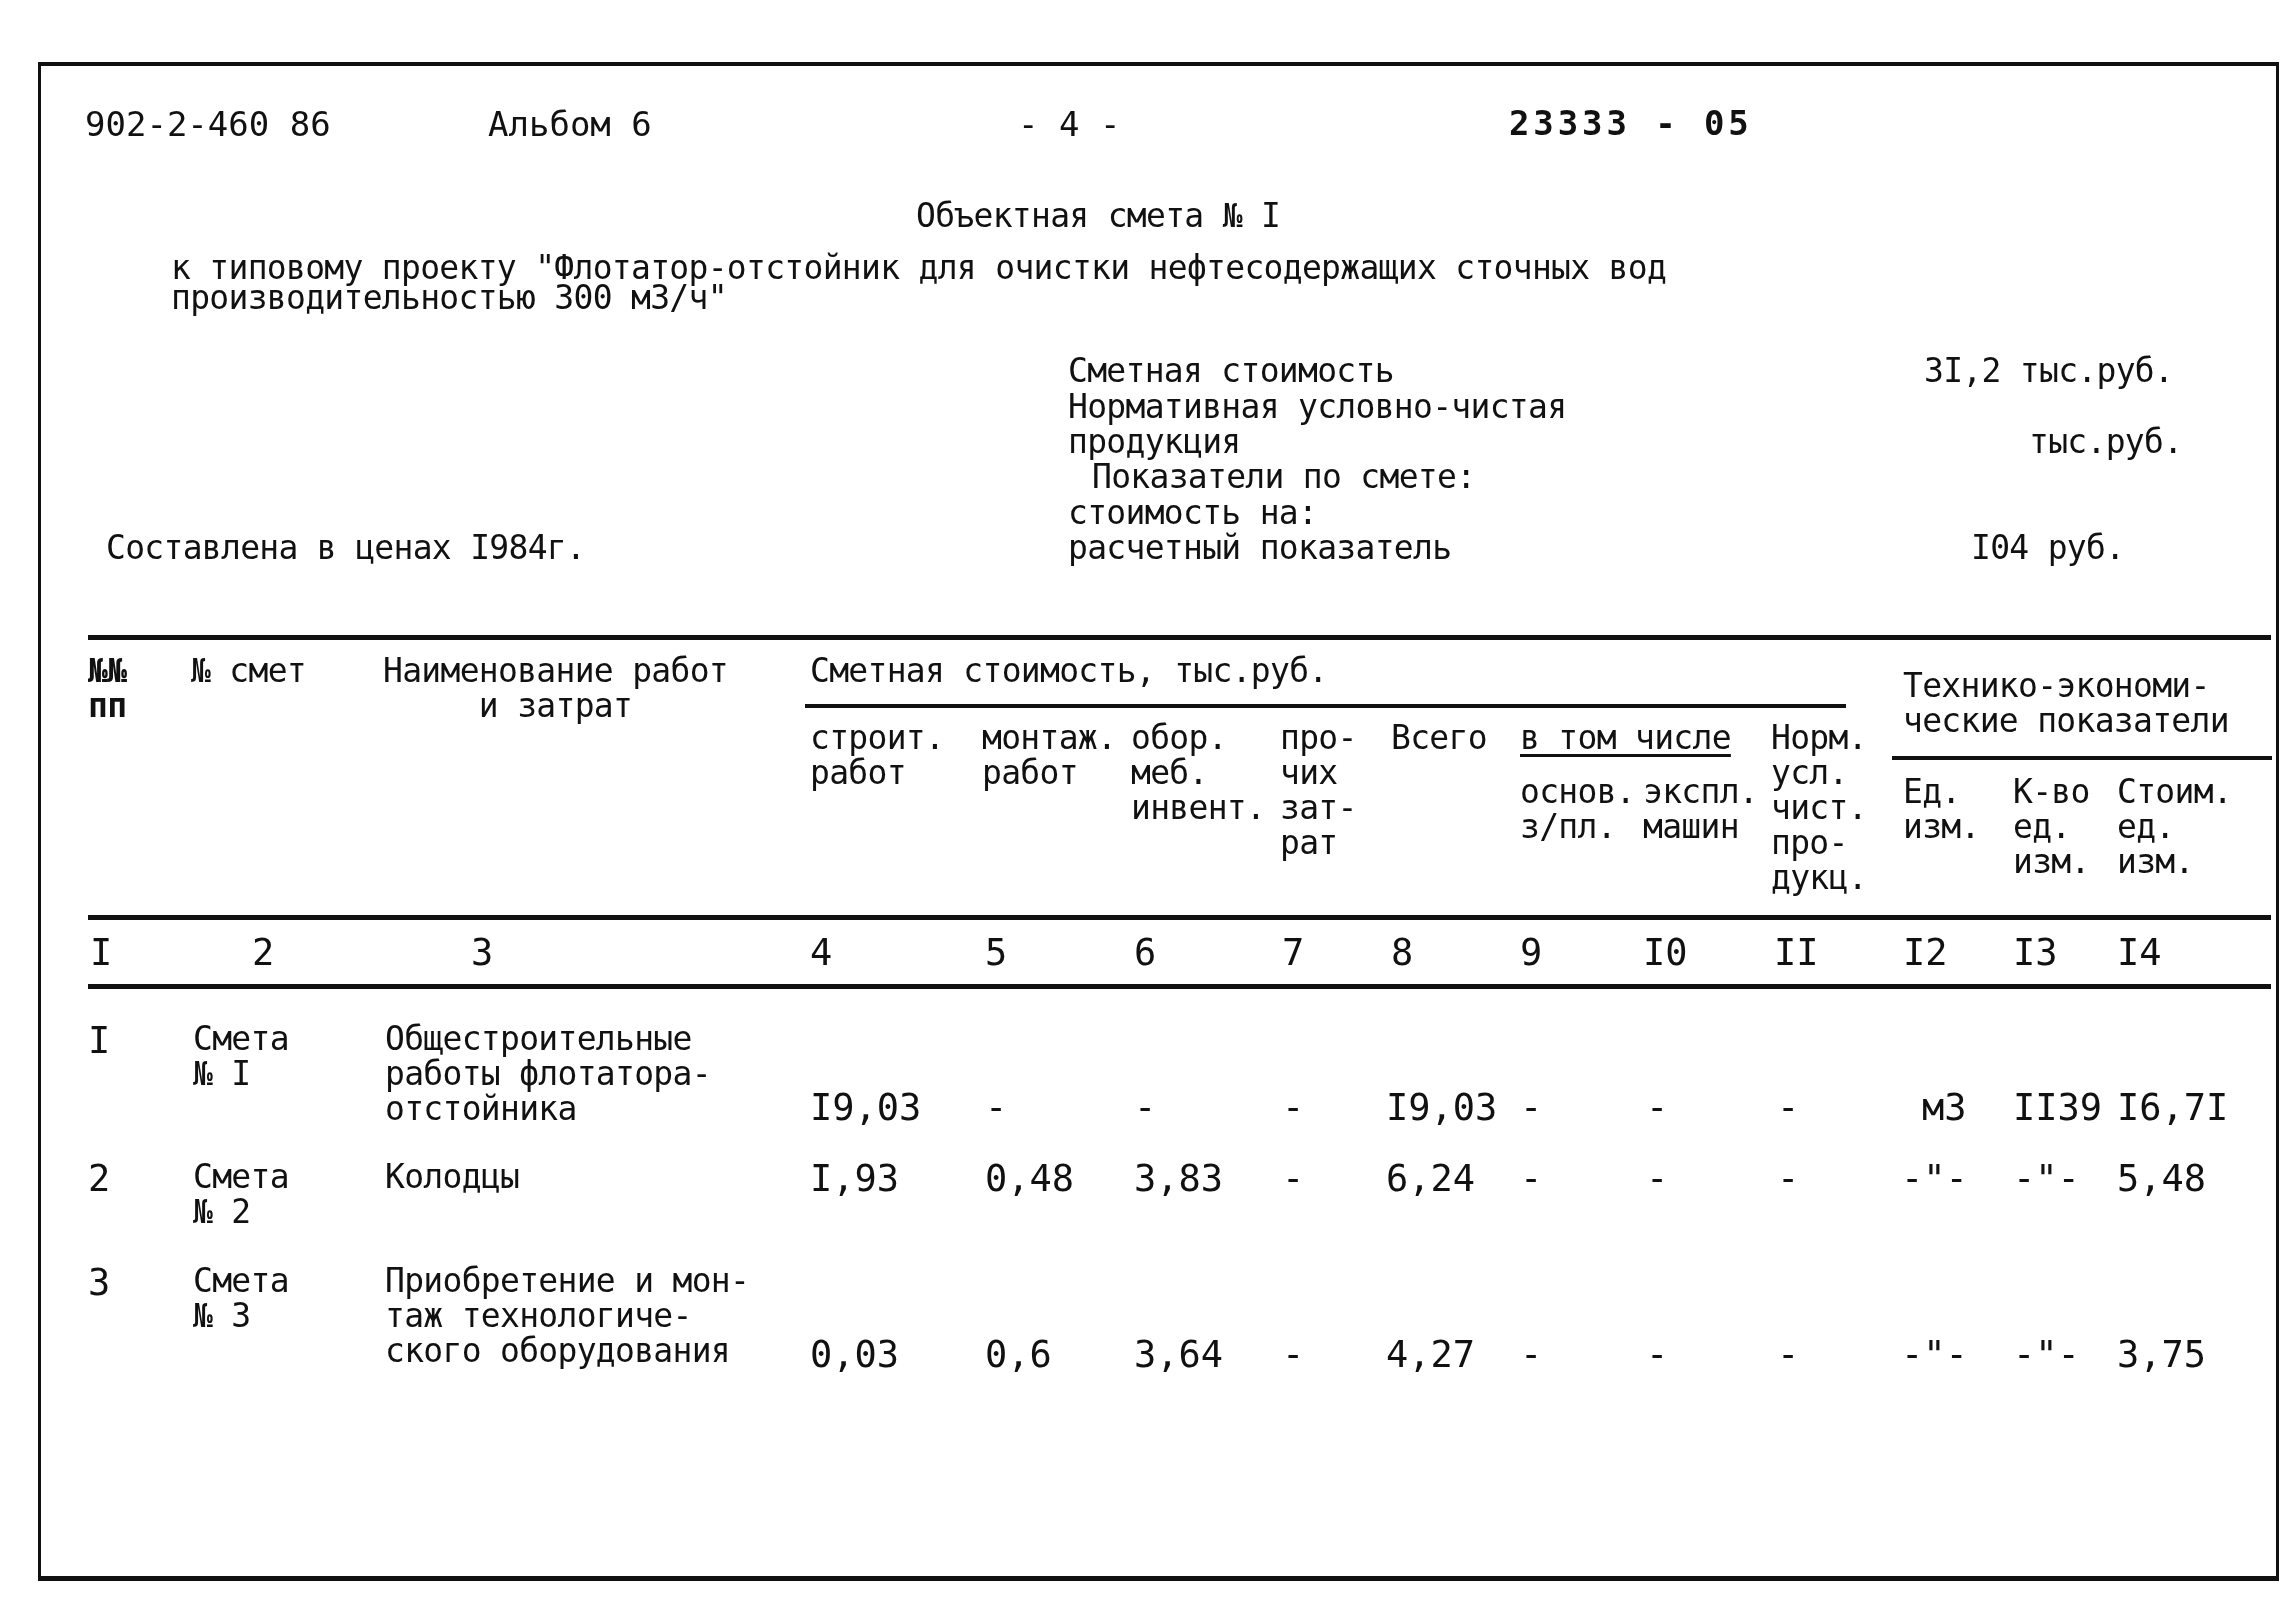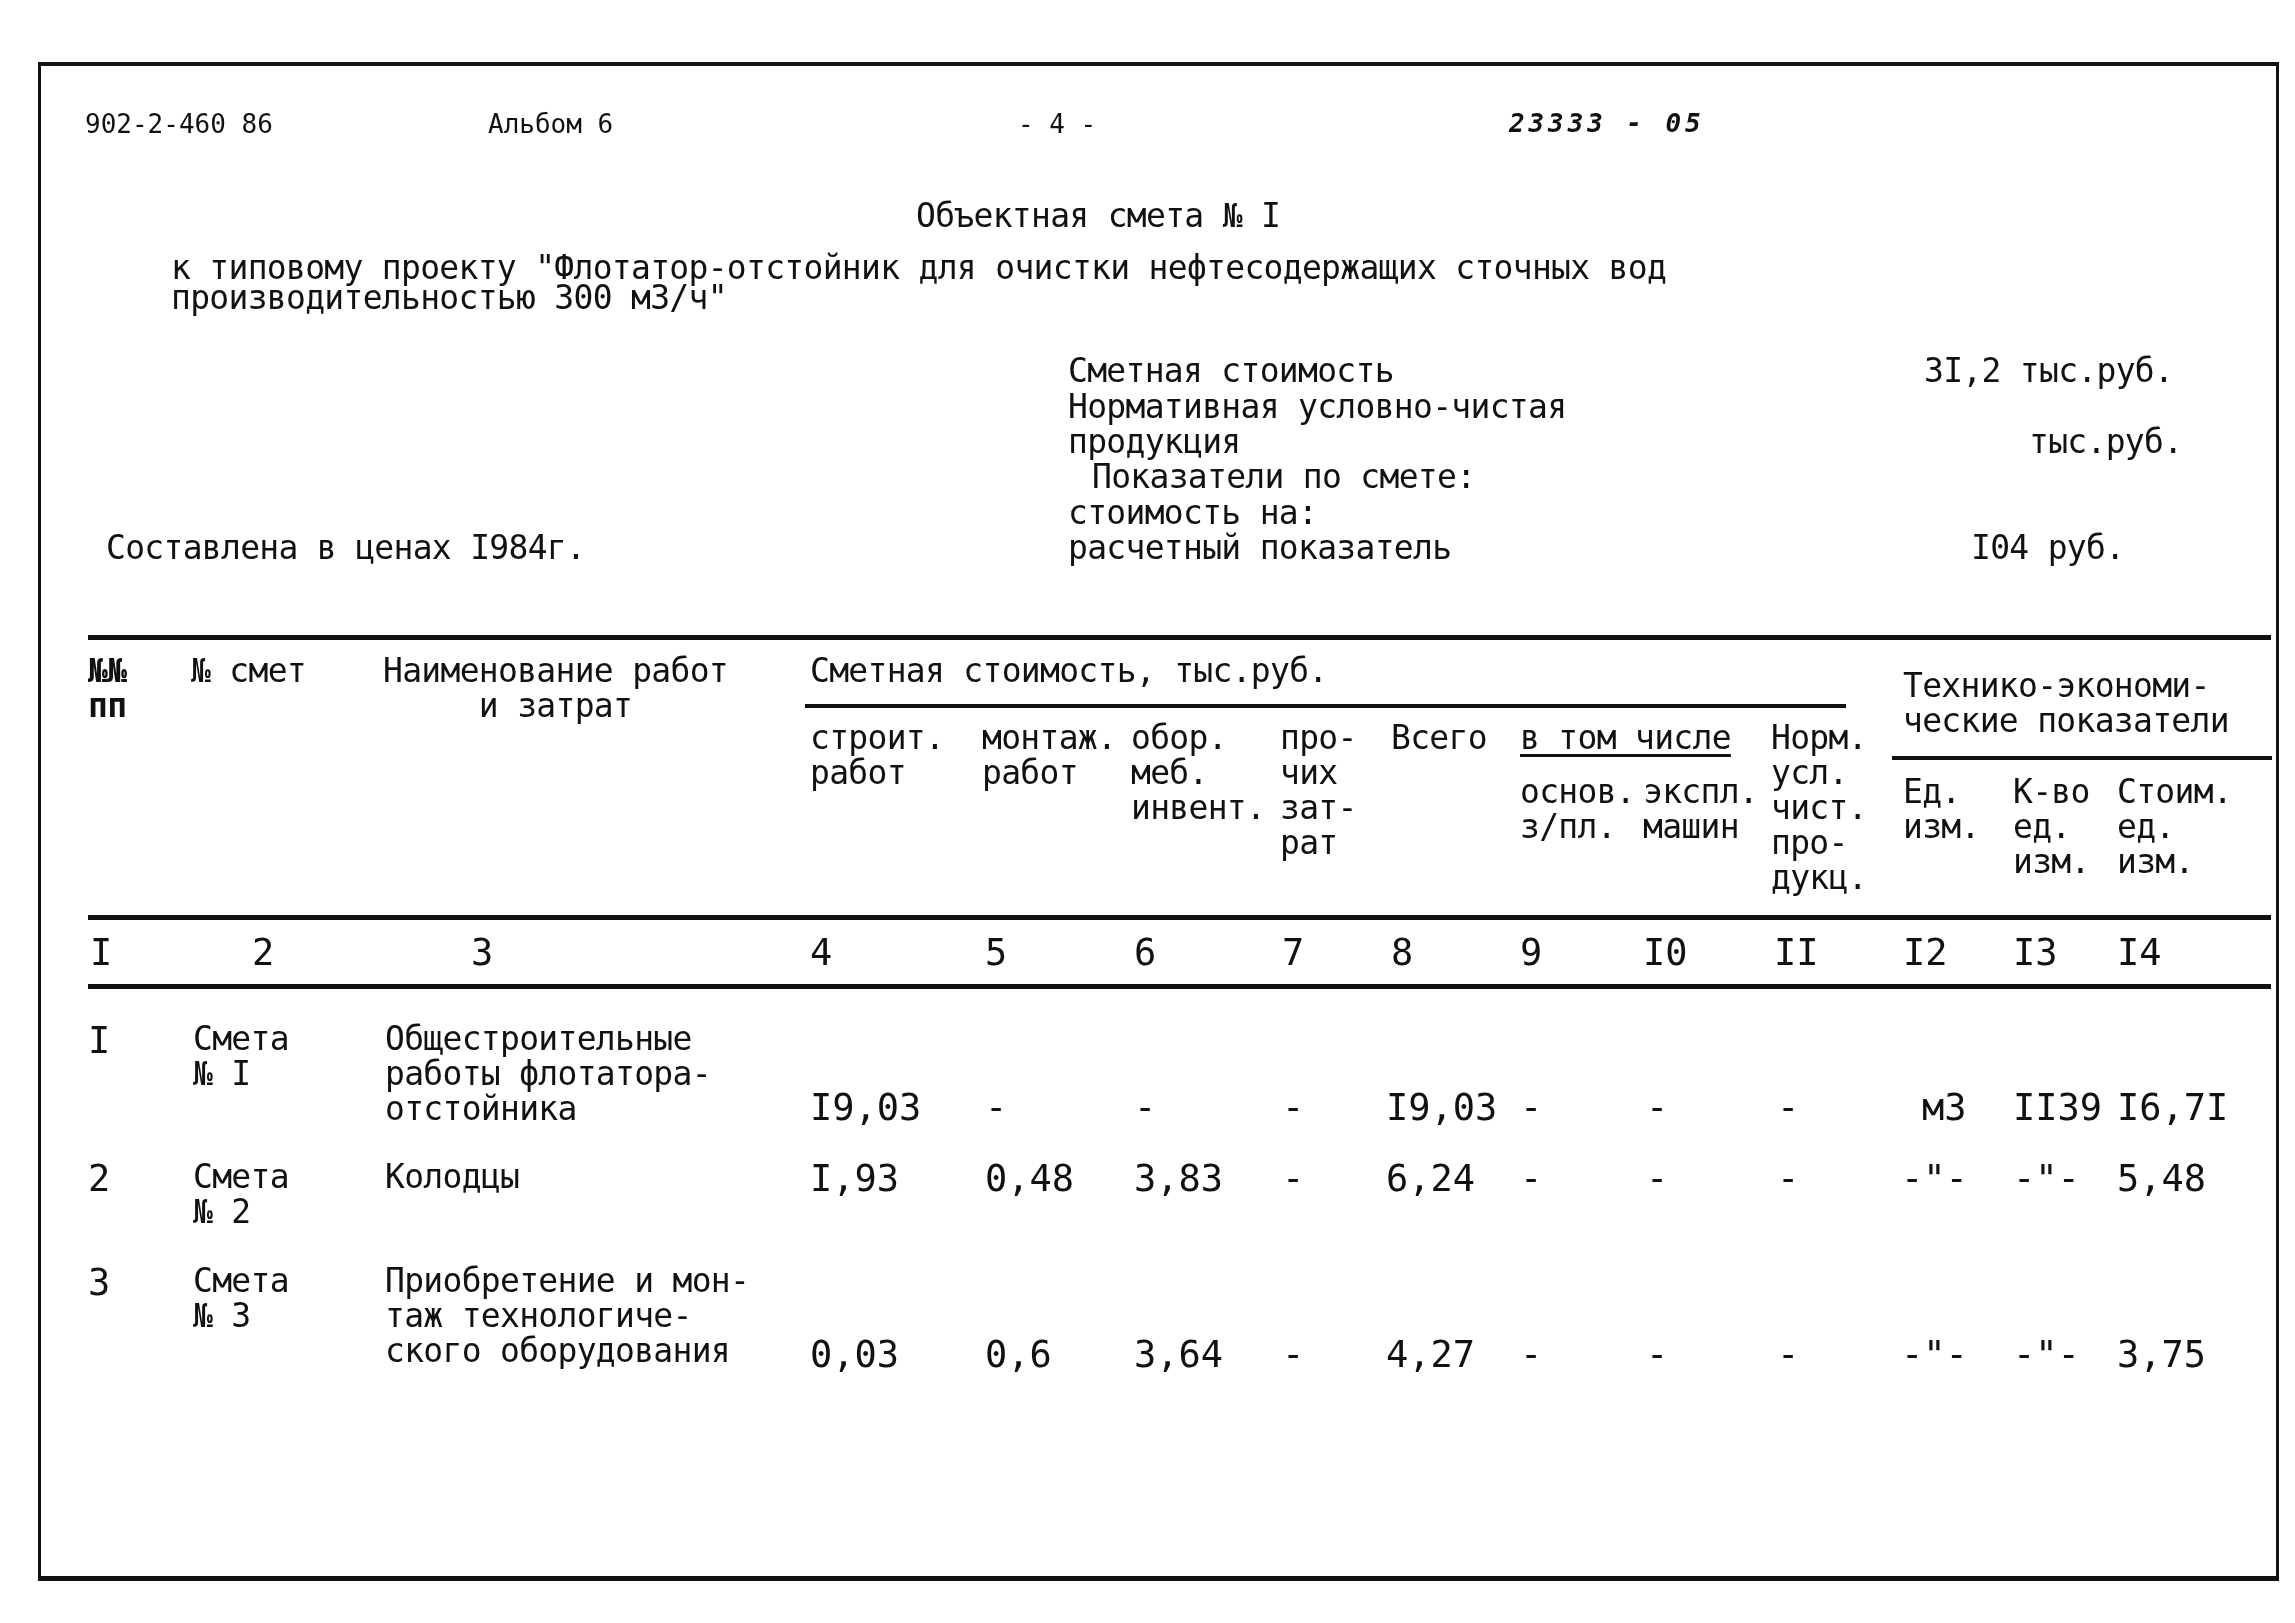--- a/index.html
+++ b/index.html
@@ -1,26 +1,26 @@
 <!DOCTYPE html>
 <html style="font-size:10.5px"><head>
 <meta charset="utf-8">
 <style>
   html, body { margin:0; padding:0; background:#ffffff; }
   body { width:2295px; height:1623px; position:relative; overflow:hidden;
          font-family:"DejaVu Sans Mono","Liberation Mono",monospace; color:#111; }
   .abs { position:absolute; white-space:pre; }
   .t { font-size:33px; line-height:35px; letter-spacing:-0.7px; }
-  .hd { font-size:26px; line-height:37px; }
+  .hd { font-size:34px; line-height:37px; }
   .frame { position:absolute; left:38px; top:62px; width:2241px; height:1519px;
            border-top:4.6px solid #111; border-left:3.3px solid #111; border-right:3.9px solid #111;
            border-bottom:5.9px solid #111; box-sizing:border-box; }
   .hline { position:absolute; background:#111; }
   .bold { font-weight:bold; }
-  .italic { font-style:italic; }
+  .italic { }
   .ul { text-decoration:underline; text-decoration-thickness:2.6px; text-underline-offset:5.2px; }
   .num { font-size:37px; line-height:39px; }
 </style>
 </head>
 <body>
 
 <div class="frame"></div>
 
 <div class="abs hd" style="left:85px;top:106px;">902-2-460 86</div>
 <div class="abs hd" style="left:488px;top:106px;">Альбом 6</div>

